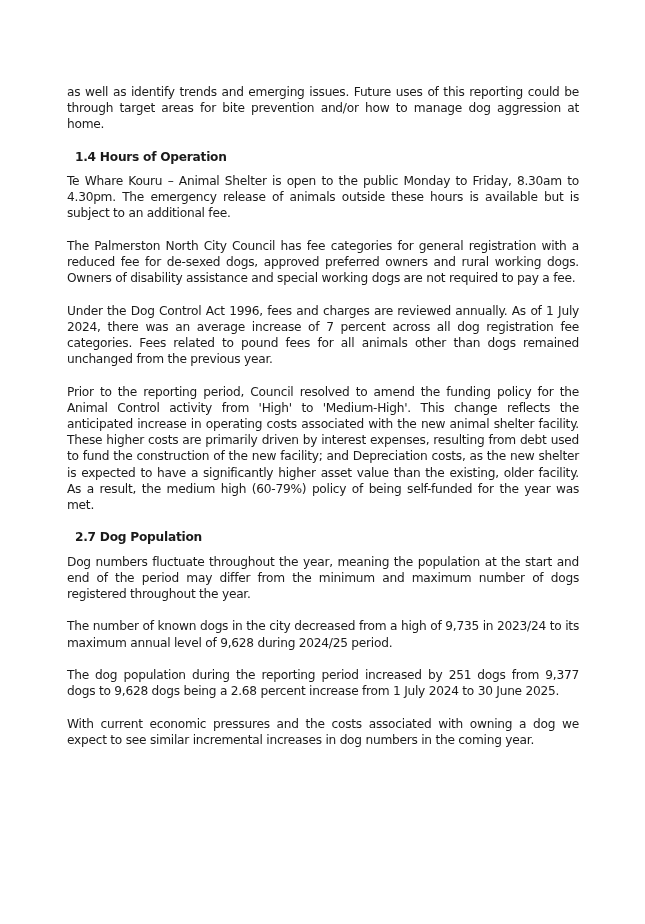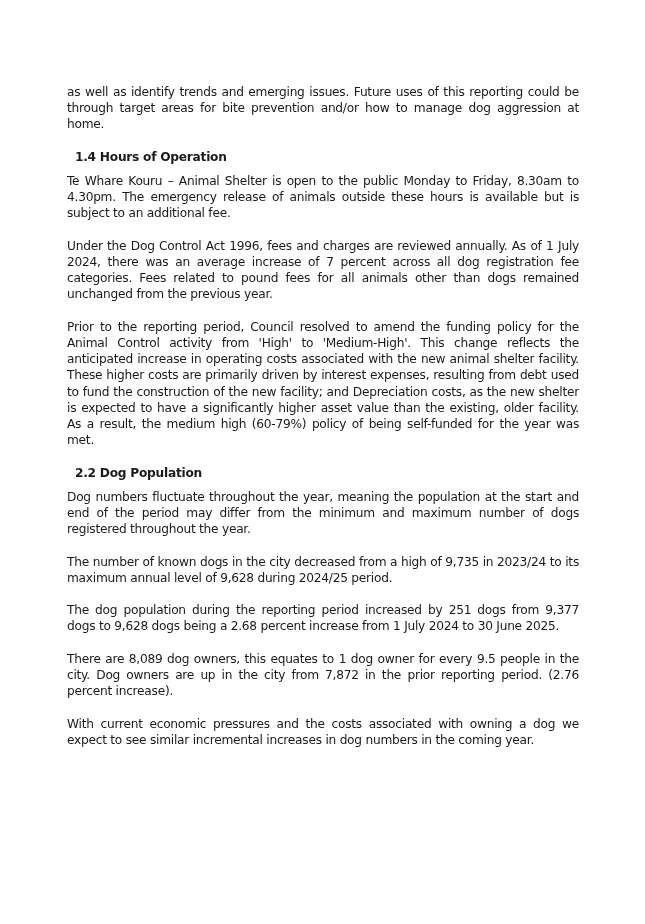--- a/index.html
+++ b/index.html
@@ -43,26 +43,26 @@
 <div class="page">
 
   <p>as well as identify trends and emerging issues. Future uses of this reporting could be through target areas for bite prevention and/or how to manage dog aggression at home.</p>
 
   <div class="section">
     <h2>1.4 Hours of Operation</h2>
     <p>Te Whare Kouru – Animal Shelter is open to the public Monday to Friday, 8.30am to 4.30pm. The emergency release of animals outside these hours is available but is subject to an additional fee.</p>
   </div>
 
   <div class="section">
+    <p>The Palmerston North City Council has fee categories for general registration with a reduced fee for de-sexed dogs, approved preferred owners and rural working dogs. Owners of disability assistance and special working dogs are not required to pay a fee.</p>
     <p>Under the Dog Control Act 1996, fees and charges are reviewed annually. As of 1 July 2024, there was an average increase of 7 percent across all dog registration fee categories. Fees related to pound fees for all animals other than dogs remained unchanged from the previous year.</p>
     <p>Prior to the reporting period, Council resolved to amend the funding policy for the Animal Control activity from 'High' to 'Medium-High'. This change reflects the anticipated increase in operating costs associated with the new animal shelter facility. These higher costs are primarily driven by interest expenses, resulting from debt used to fund the construction of the new facility; and Depreciation costs, as the new shelter is expected to have a significantly higher asset value than the existing, older facility.  As a result, the medium high (60-79%) policy of being self-funded for the year was met.</p>
   </div>
 
   <div class="section">
-    <h2>2.2 Dog Population</h2>
+    <h2>2.7 Dog Population</h2>
     <p>Dog numbers fluctuate throughout the year, meaning the population at the start and end of the period may differ from the minimum and maximum number of dogs registered throughout the year.</p>
     <p>The number of known dogs in the city decreased from a high of 9,735 in 2023/24 to its maximum annual level of 9,628 during 2024/25 period.</p>
     <p>The dog population during the reporting period increased by 251 dogs from 9,377 dogs to 9,628 dogs being a 2.68 percent increase from 1 July 2024 to 30 June 2025.</p>
-    <p>There are 8,089 dog owners, this equates to 1 dog owner for every 9.5 people in the city. Dog owners are up in the city from 7,872 in the prior reporting period. (2.76 percent increase).</p>
     <p>With current economic pressures and the costs associated with owning a dog we expect to see similar incremental increases in dog numbers in the coming year.</p>
   </div>
 
 </div>
 
 </body></html>

